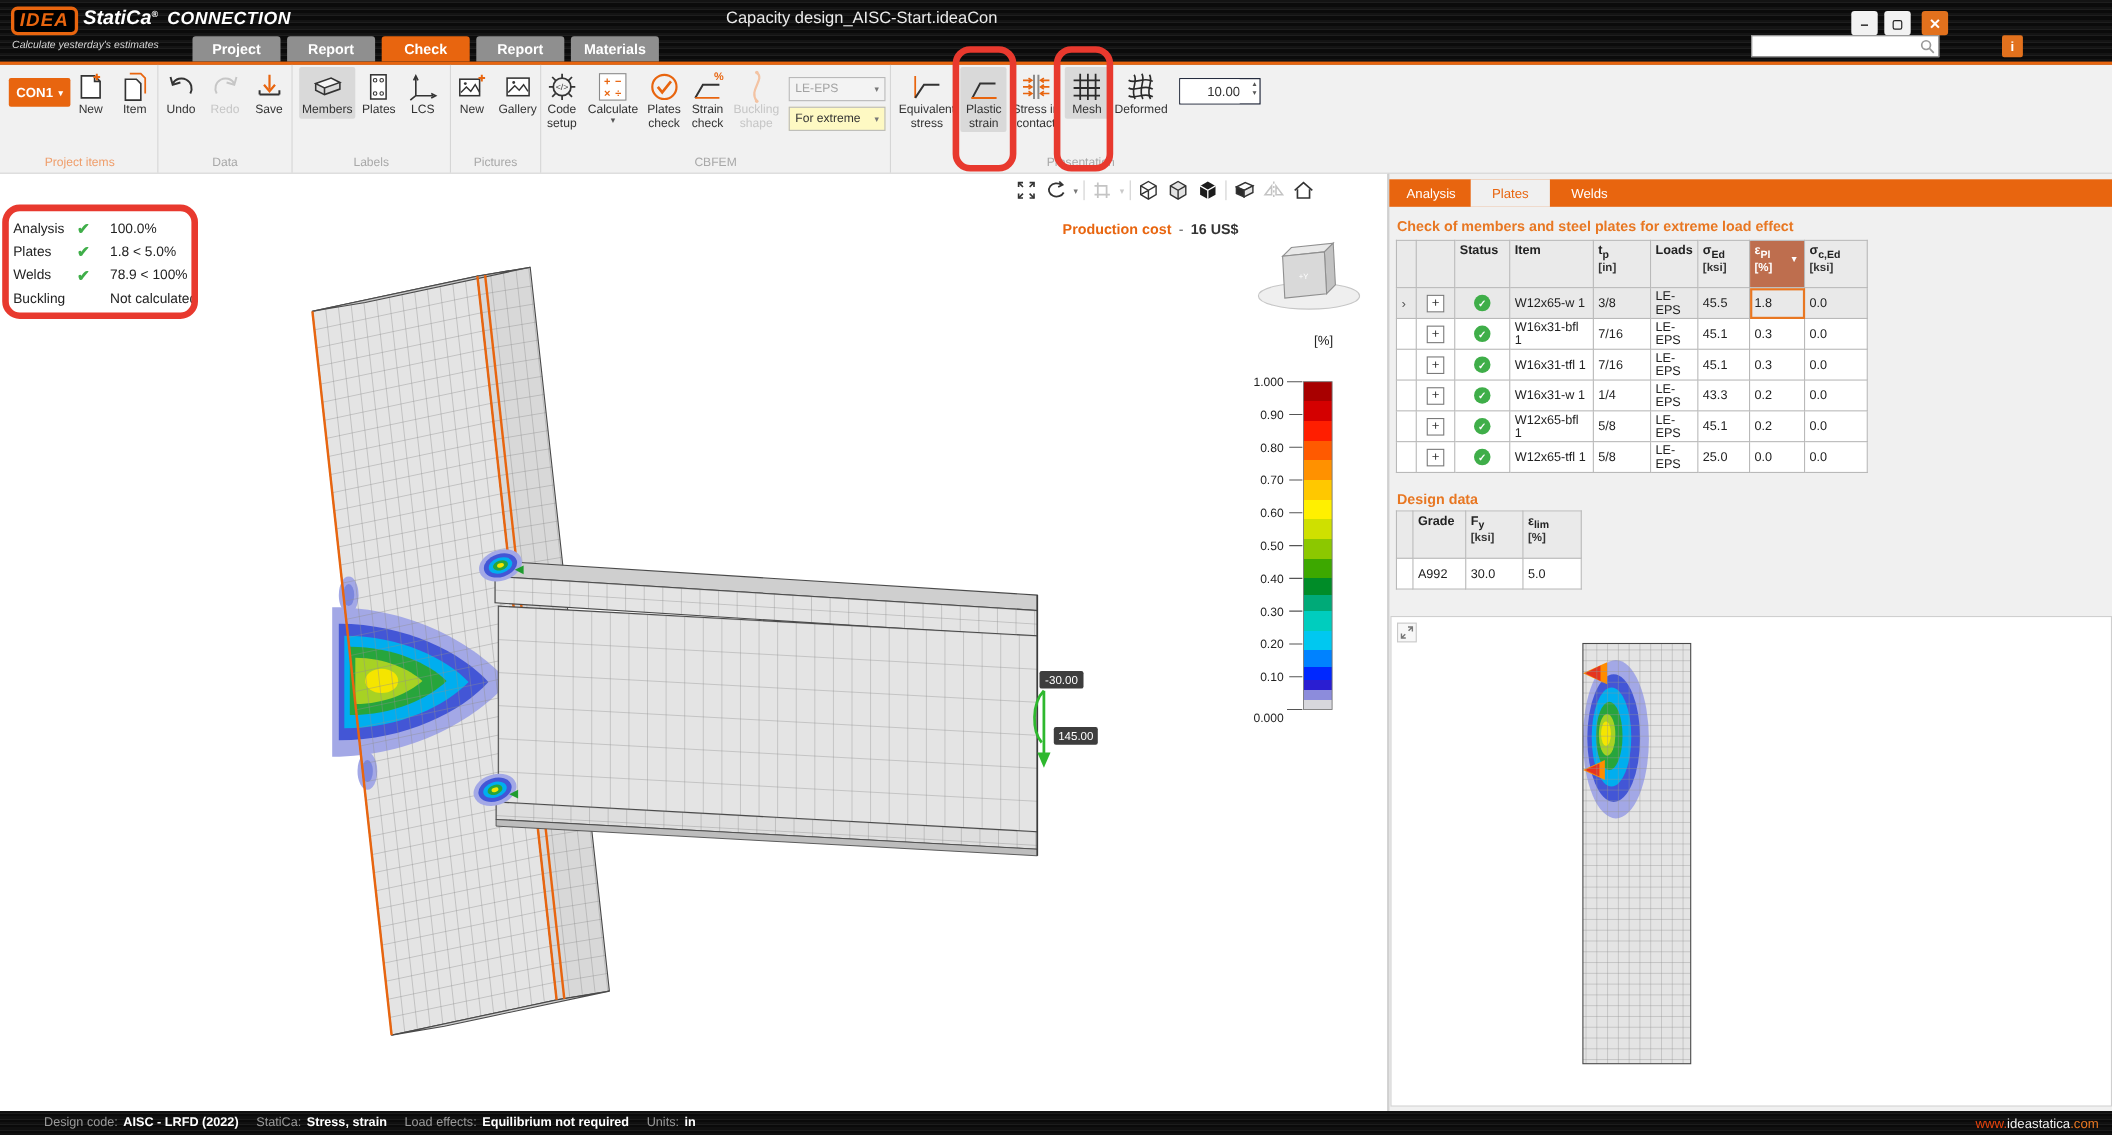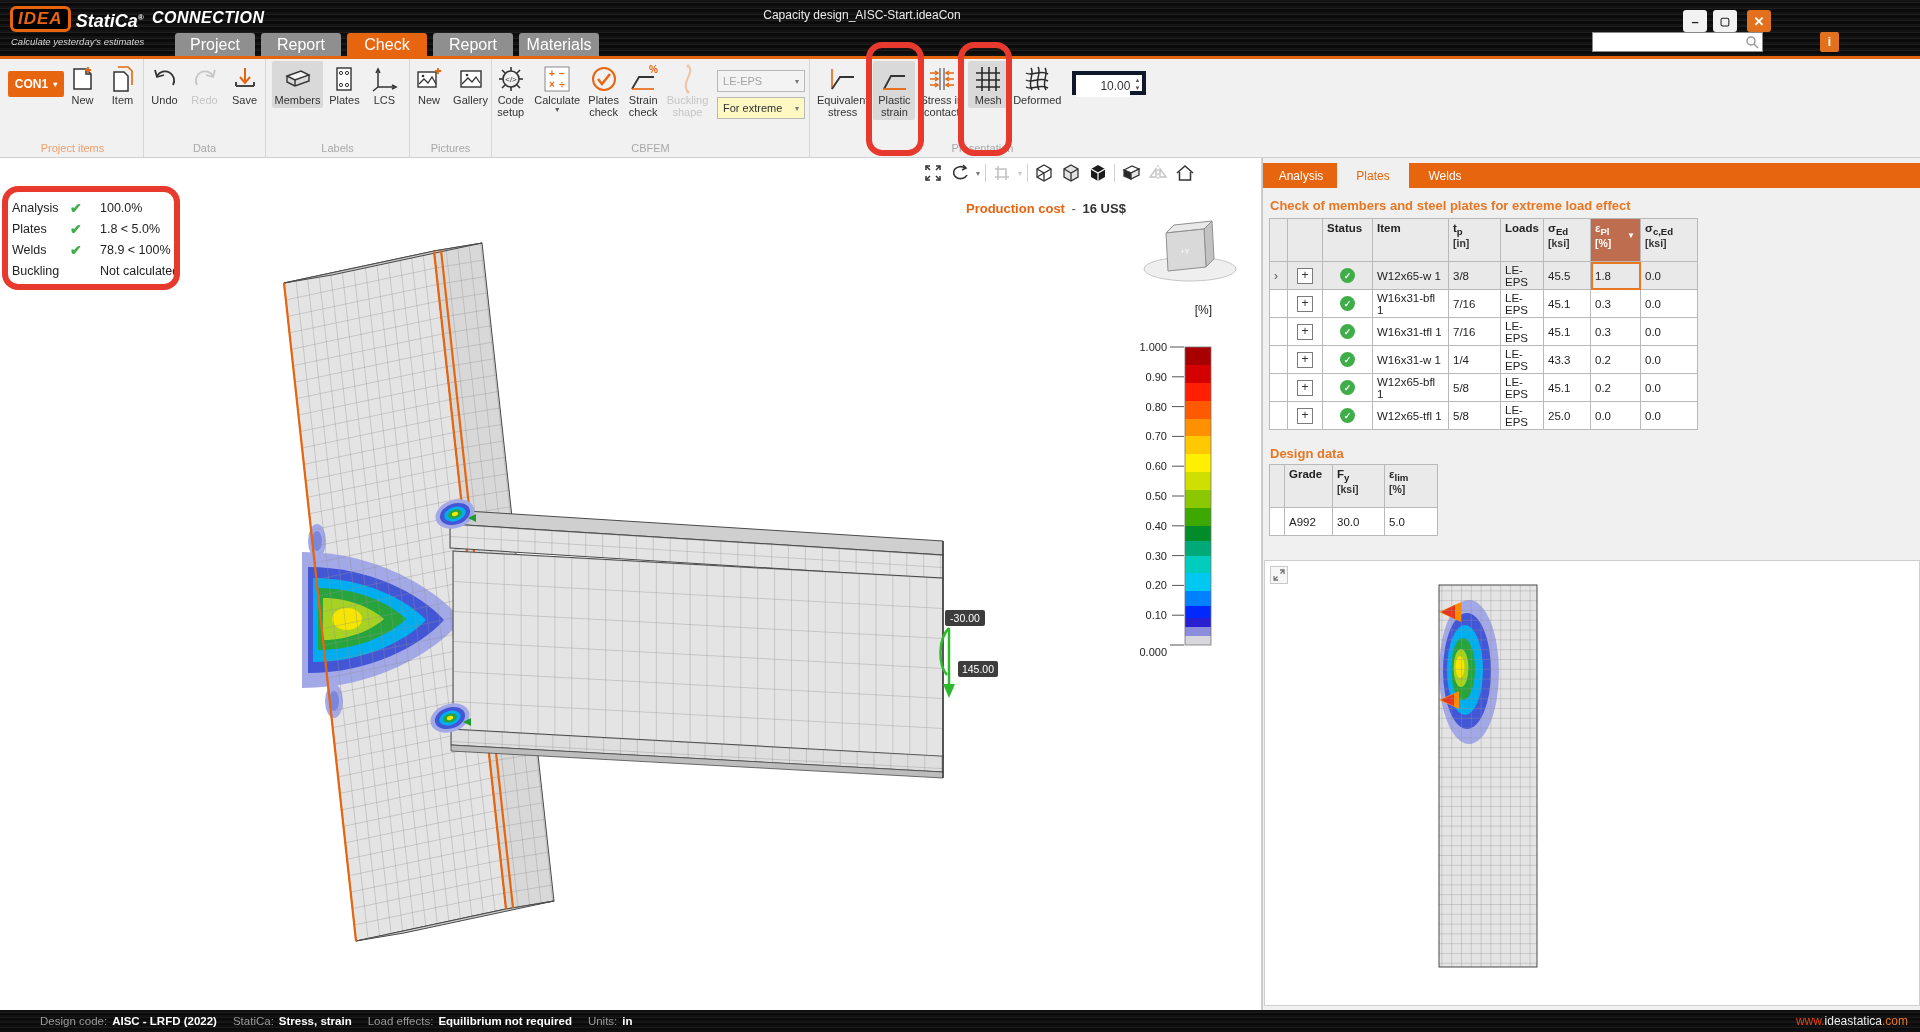--- a/index.html
+++ b/index.html
@@ -2,39 +2,39 @@
 <html><head>
 <meta charset="utf-8">
 <style>
   *{box-sizing:border-box;margin:0;padding:0}
   body{width:1920px;height:1032px;position:relative;overflow:hidden;
        font-family:"Liberation Sans",sans-serif;background:#fff;-webkit-font-smoothing:antialiased}
 
   
   .titlebar{position:absolute;left:0;top:0;width:1920px;height:59px;
     background:repeating-linear-gradient(180deg,#141414 0 2px,#1e1e1e 2px 3px,#0b0b0b 3px 6px);}
-  .logo-box{position:absolute;left:10px;top:6px;height:26px;display:flex;align-items:flex-end}
+  .logo-box{position:absolute;left:10px;top:6px;height:26px;display:flex;align-items:flex-start}
   .logo-idea{border:3px solid #e8650f;border-radius:6px;color:#e8650f;font-weight:bold;font-style:italic;
     font-size:17px;padding:0 5px;letter-spacing:1px;background:#000}
   .logo-statica{color:#fff;font-weight:bold;font-style:italic;font-size:18px;margin-left:5px}
   .logo-reg{color:#fff;font-size:8px;vertical-align:super}
   .module-name{position:absolute;left:152px;top:9px;color:#fff;font-weight:bold;font-style:italic;font-size:16px;letter-spacing:.5px}
   .tagline{position:absolute;left:11px;top:36px;color:#d9d9d9;font-style:italic;font-size:9.5px}
-  .doc-title{position:absolute;left:712px;top:8px;width:300px;text-align:center;color:#ececec;font-size:12px}
+  .doc-title{position:absolute;left:660px;top:8px;width:300px;text-align:left;color:#ececec;font-size:15px}
   .winbtn{position:absolute;top:10px;width:24px;height:22px;border-radius:3px;display:flex;align-items:center;justify-content:center;
     background:#f2f2f2;color:#222;font-size:13px;font-weight:bold;cursor:pointer}
   .winbtn.close{background:#e2711d;color:#fff}
   .searchbox{position:absolute;left:1592px;top:32px;width:171px;height:20px;background:#fff;border:1px solid #888;
     display:flex;align-items:center;justify-content:flex-end;padding:0 3px}
   .infobtn{position:absolute;left:1820px;top:32px;width:19px;height:20px;background:#e2711d;color:#fff;font-weight:bold;
     font-size:12px;display:flex;align-items:center;justify-content:center;border-radius:2px}
 
   
   .maintabs{position:absolute;left:175px;top:33px;display:flex;gap:6px}
-  .mtab{width:80px;height:23px;background:#8f8f8f;color:#fff;font-weight:normal;font-size:16px;
+  .mtab{width:80px;height:23px;background:#8f8f8f;color:#fff;font-weight:bold;font-size:13px;
     display:flex;align-items:center;justify-content:center;border-radius:3px 3px 0 0;cursor:pointer}
   .mtab.active{background:#e8650f}
   .orange-strip{position:absolute;left:0;top:56px;width:1920px;height:3px;background:#e8650f}
 
   
   .ribbon{position:absolute;left:0;top:59px;width:1920px;height:99px;background:#f1f1f1;border-bottom:1px solid #cfcfcf}
   .rgroup{position:absolute;top:0;height:98px;border-right:1px solid #d6d6d6}
   .gbody{display:flex;align-items:flex-start;justify-content:center;gap:2px;padding-top:2px}
   .glabel{position:absolute;bottom:3px;width:100%;text-align:center;font-size:11px;color:#a8a8a8}
   .glabel.hl{color:#ef9e6b}
@@ -44,21 +44,21 @@
   .rbtn.sel{background:#d9d9d9}
   .rbtn.dis{color:#c6c6c6;cursor:default}
   .conbtn{position:absolute;left:6px;top:12px;width:56px;height:26px;background:#e8650f;color:#fff;font-weight:bold;
     font-size:12px;display:flex;align-items:center;justify-content:center;gap:5px;border-radius:2px;cursor:pointer}
   .conbtn .caret{font-size:8px}
   .ddcol{display:flex;flex-direction:column;gap:5px;margin:9px 4px 0 4px}
   .dd{width:88px;height:22px;border:1px solid #b9b9b9;background:#fef9c3;font-size:11px;color:#333;
     display:flex;align-items:center;justify-content:space-between;padding:0 5px;cursor:pointer}
   .dd.dis{background:#f3f3f3;color:#a3a3a3;cursor:default}
   .dd .caret{font-size:8px;color:#777}
-  .spin{position:relative;width:74px;height:24px;border:4px solid #0f172a;background:#fff;margin-top:10px;margin-left:6px;
+  .spin{position:relative;width:74px;height:24px;border:1px solid #0f172a;background:#fff;margin-top:10px;margin-left:6px;
     font-size:12px;color:#333}
   .spin input{width:54px;height:22px;border:0;text-align:right;font-size:12px;font-family:inherit;color:#333;outline:none}
   .spin .arrows{position:absolute;right:2px;top:1px;display:flex;flex-direction:column;font-size:6px;color:#555;line-height:1.4}
 
   
   .annot{position:absolute;border:6px solid #e8392e;border-radius:16px;pointer-events:none;z-index:60}
 
   
   .canvas{position:absolute;left:0;top:158px;width:1262px;height:852px;background:#fff;border-right:1px solid #d0d0d0}
   .scene{position:absolute;left:0;top:161px;width:1262px;height:849px}

